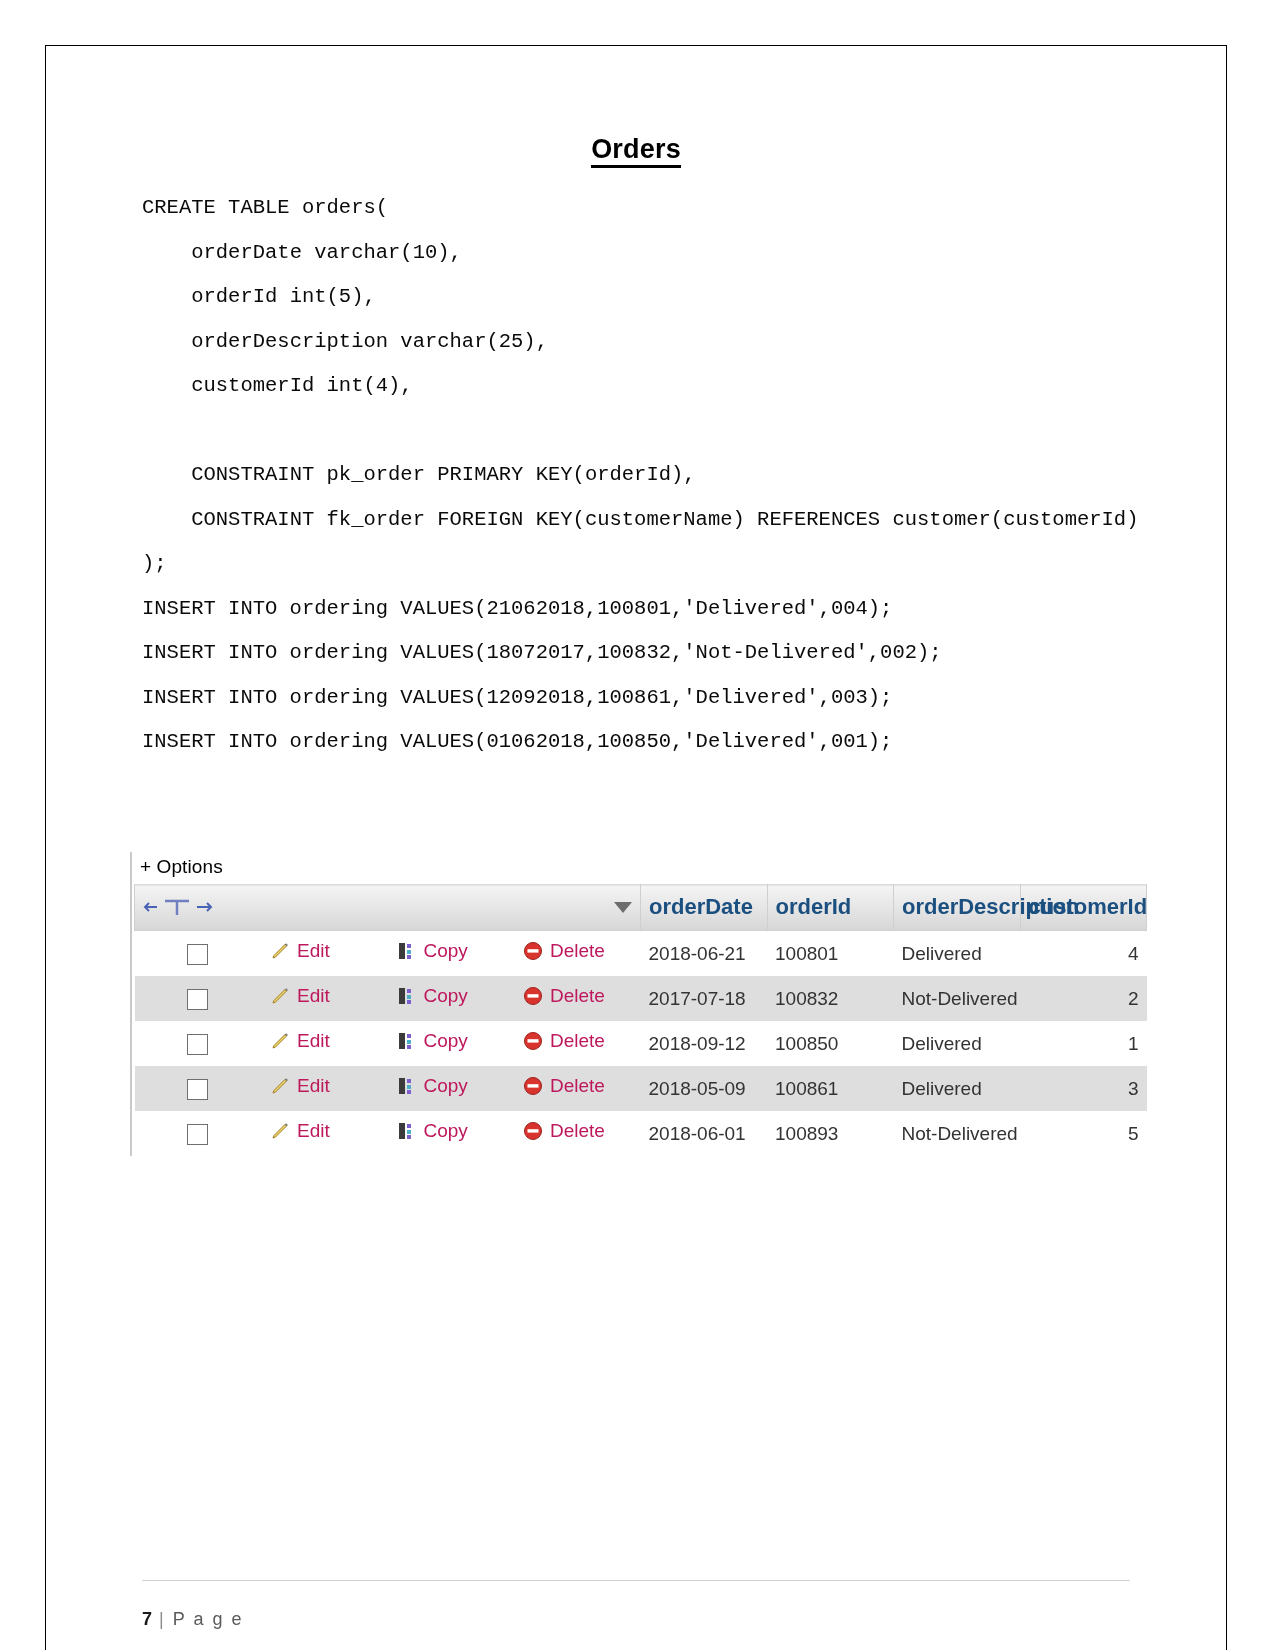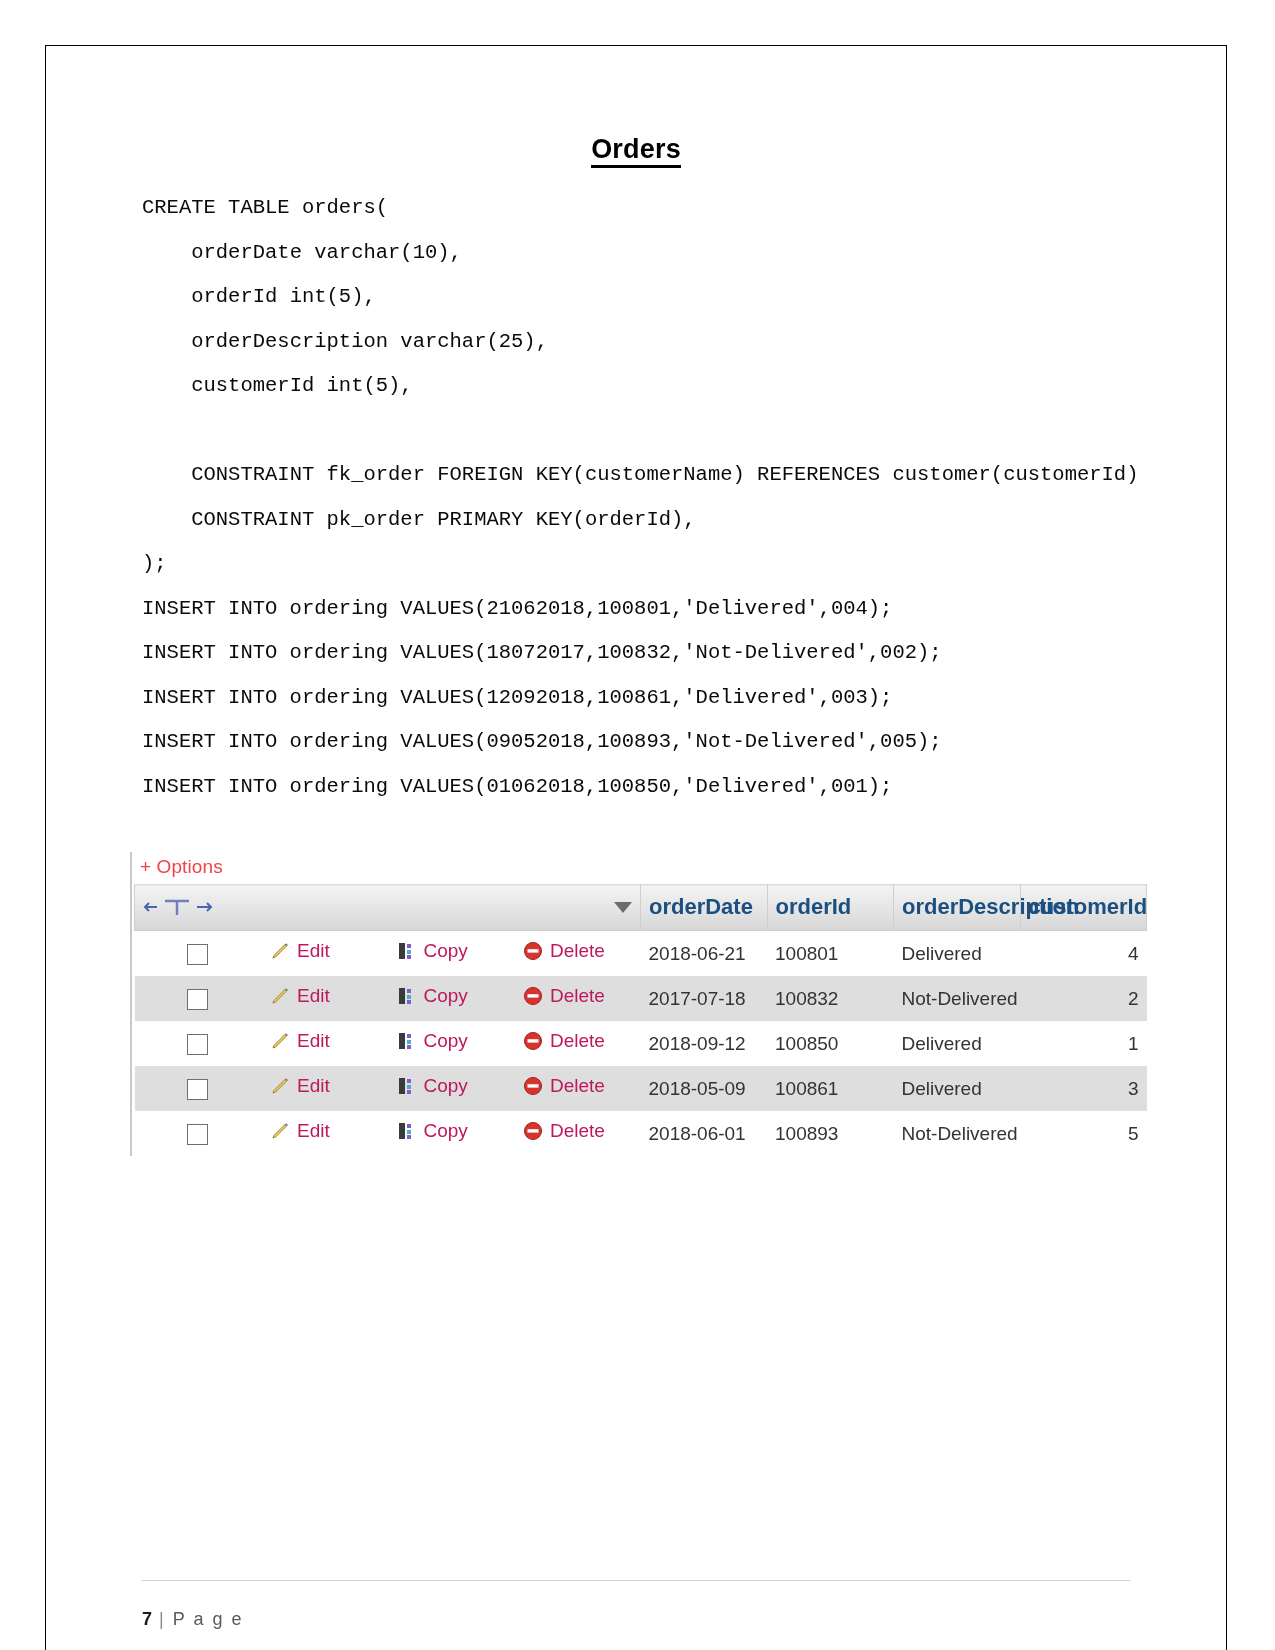--- a/index.html
+++ b/index.html
@@ -75,21 +75,21 @@
     position: absolute;
     left: 84px;
     top: 806px;
     width: 1013px;
     font-family: "Liberation Sans", sans-serif;
     border-left: 2px solid #c9c9c9;
     padding-left: 0px;
     box-sizing: border-box;
   }
   .options-bar {
-    color: #ef4444;
+    color: #000000;
     font-size: 19px;
     padding: 4px 0 6px 8px;
     line-height: 22px;
     letter-spacing: .1px;
   }
 
   table.results {
     border-collapse: collapse;
     width: 1013px;
     table-layout: fixed;
@@ -200,29 +200,28 @@
 
     <div class="doc-title">
       <span>Orders</span>
     </div>
 
     <div class="code-block">
         <div class="code-line">CREATE TABLE orders(</div>
         <div class="code-line">    orderDate varchar(10),</div>
         <div class="code-line">    orderId int(5),</div>
         <div class="code-line">    orderDescription varchar(25),</div>
-        <div class="code-line">    customerId int(5),</div>
+        <div class="code-line">    customerId int(4),</div>
         <div class="code-line blank"></div>
+        <div class="code-line">    CONSTRAINT pk_order PRIMARY KEY(orderId),</div>
         <div class="code-line">    CONSTRAINT fk_order FOREIGN KEY(customerName) REFERENCES customer(customerId)</div>
-        <div class="code-line">    CONSTRAINT pk_order PRIMARY KEY(orderId),</div>
         <div class="code-line">);</div>
         <div class="code-line">INSERT INTO ordering VALUES(21062018,100801,'Delivered',004);</div>
         <div class="code-line">INSERT INTO ordering VALUES(18072017,100832,'Not-Delivered',002);</div>
         <div class="code-line">INSERT INTO ordering VALUES(12092018,100861,'Delivered',003);</div>
-        <div class="code-line">INSERT INTO ordering VALUES(09052018,100893,'Not-Delivered',005);</div>
         <div class="code-line">INSERT INTO ordering VALUES(01062018,100850,'Delivered',001);</div>
       </div>
 
     <div class="result-panel">
       <div class="options-bar">+ Options</div>
 
       <table class="results">
         <thead>
           <tr>
             <th colspan="4" class="tools">

